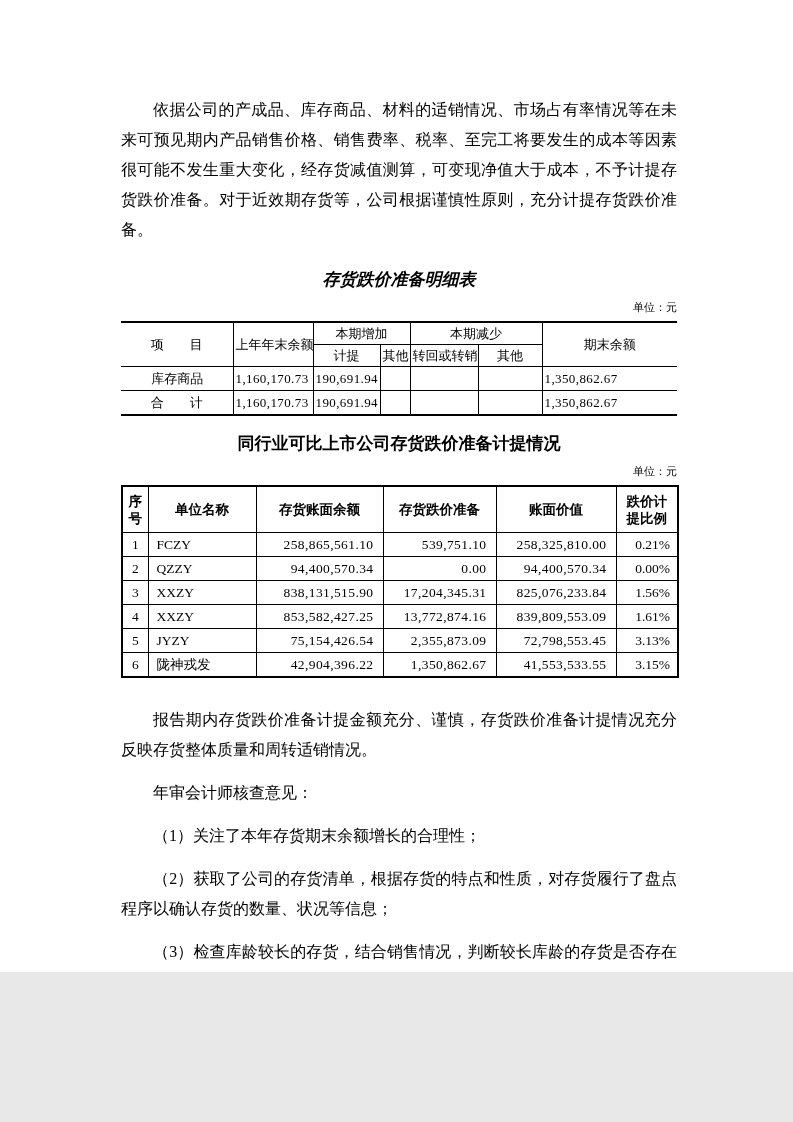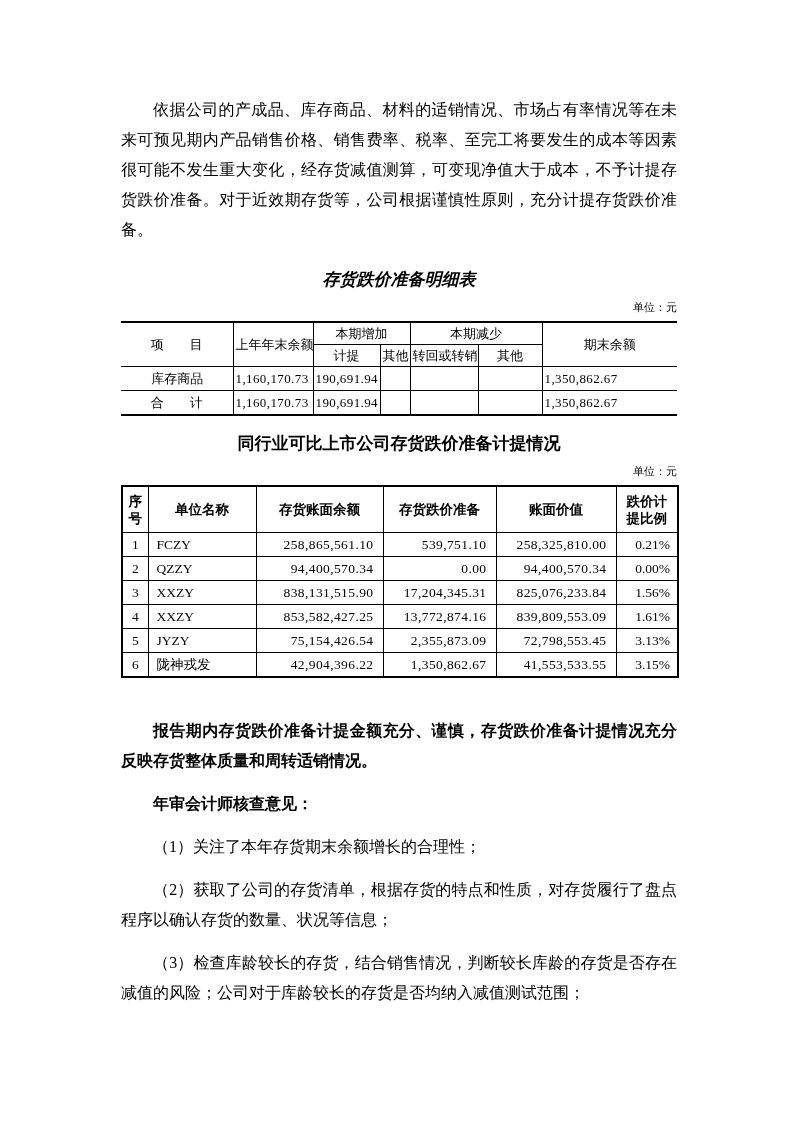--- a/index.html
+++ b/index.html
@@ -1,35 +1,35 @@
 <!DOCTYPE html>
 <html><head>
 <meta charset="utf-8">
 <style>
   html, body { margin: 0; padding: 0; background: #e8e8e8; }
   .page {
     position: relative;
     width: 793px;
-    height: 1122px;
+    height: 972px;
     margin: 0 auto;
     background: #ffffff;
     box-sizing: border-box;
     padding: 95px 116px 0 121px;
     font-family: "Liberation Serif", "DejaVu Serif", serif;
     color: #000000;
     overflow: hidden;
   }
   .para {
     font-size: 16px;
     line-height: 30px;
     text-align: justify;
     text-indent: 32px;
     margin: 0;
   }
-  .bold { font-weight: bold; }
+  .bold { font-weight: normal; }
   .table-title {
     font-size: 17px;
     font-weight: bold;
     text-align: center;
     line-height: 22px;
     margin: 0;
   }
   .unit-line {
     font-size: 11px;
     text-align: right;
@@ -65,21 +65,21 @@
     line-height: 17px;
   }
   .t2 tbody td { height: 19px; }
   .t2 .center { text-align: center; }
   .t2 .name { text-align: left; padding-left: 8px; }
   .t2 .num { text-align: right; padding-right: 9px; white-space: nowrap; letter-spacing: 0.4px; }
   .t2 .pct { text-align: right; padding-right: 7px; white-space: nowrap; }
 
   .mt-title1 { margin-top: 24px; font-style: italic; }
   .mt-title2 { margin-top: 17px; }
-  .mt-p2 { margin-top: 38px; font-weight: bold; }
+  .mt-p2 { margin-top: 27px; }
   .mt-block { margin-top: 13px; }
 </style>
 </head>
 <body>
 
 <div class="page">
 
   <p class="para">依据公司的产成品、库存商品、材料的适销情况、市场占有率情况等在未来可预见期内产品销售价格、销售费率、税率、至完工将要发生的成本等因素很可能不发生重大变化，经存货减值测算，可变现净值大于成本，不予计提存货跌价准备。对于近效期存货等，公司根据谨慎性原则，充分计提存货跌价准备。</p>
 
   <p class="table-title mt-title1">存货跌价准备明细表</p>

